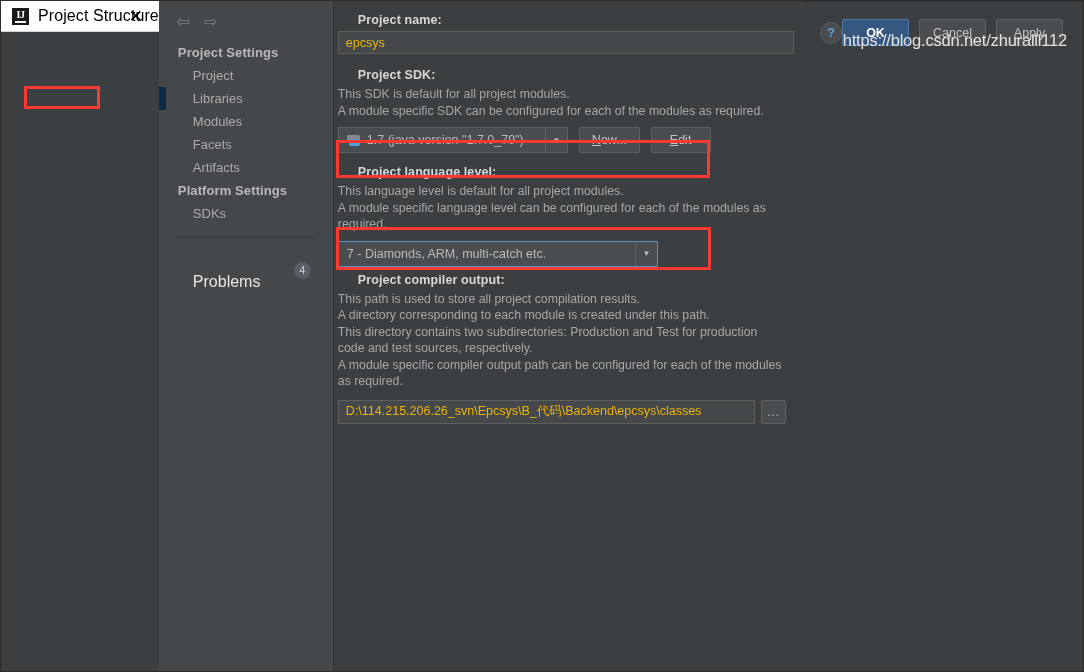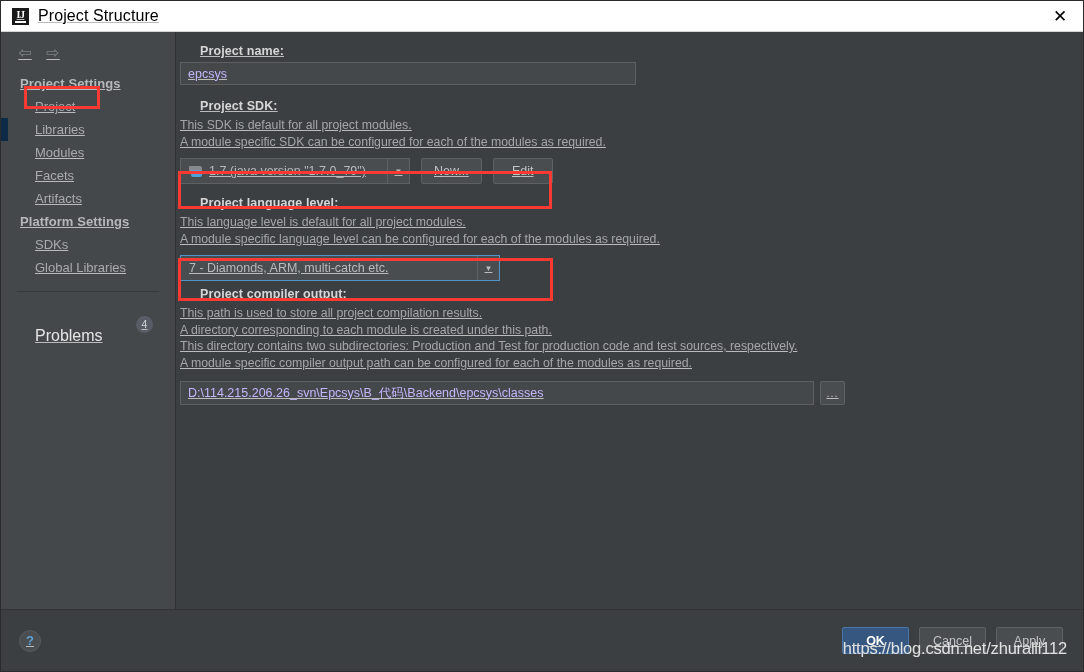--- a/index.html
+++ b/index.html
@@ -13,22 +13,21 @@
     color: #bbbbbb;
   }
 
   .window {
     position: relative;
     width: 1084px;
     height: 672px;
     background: #3c3f41;
     border: 1px solid #2b2b2b;
     display: flex;
-    flex-direction: column;
-    text-decoration: underline;
+    flex-direction: row;
   }
 
   
   .titlebar {
     height: 31px;
     min-height: 31px;
     background: #ffffff;
     border-bottom: 1px solid #d4d4d4;
     display: flex;
     align-items: center;
@@ -178,21 +177,21 @@
     color: #a4a6a8;
     font-size: 12.3px;
     line-height: 16.5px;
   }
 
   
   .text-input {
     height: 23px;
     background: #45484a;
     border: 1px solid #5e6060;
-    color: #c4b5fd;
+    color: #eab308;
     font-size: 12.5px;
     display: flex;
     align-items: center;
     padding: 0 7px;
     font-family: "Liberation Sans", sans-serif;
   }
   .combo {
     height: 26px;
     background: #4a4d4f;
     border: 1px solid #5e6163;
@@ -348,21 +347,20 @@
 
       <div class="group-title">Project Settings</div>
       <div class="side-item selected">Project</div>
       <div class="side-item">Libraries</div>
       <div class="side-item">Modules</div>
       <div class="side-item">Facets</div>
       <div class="side-item">Artifacts</div>
 
       <div class="group-title">Platform Settings</div>
       <div class="side-item">SDKs</div>
-      <div class="side-item">Global Libraries</div>
 
       <div class="side-divider"></div>
 
       <div class="problems-row">
         <div class="label">Problems</div>
         <div class="badge">4</div>
       </div>
     </div>
 
     <div class="main">

